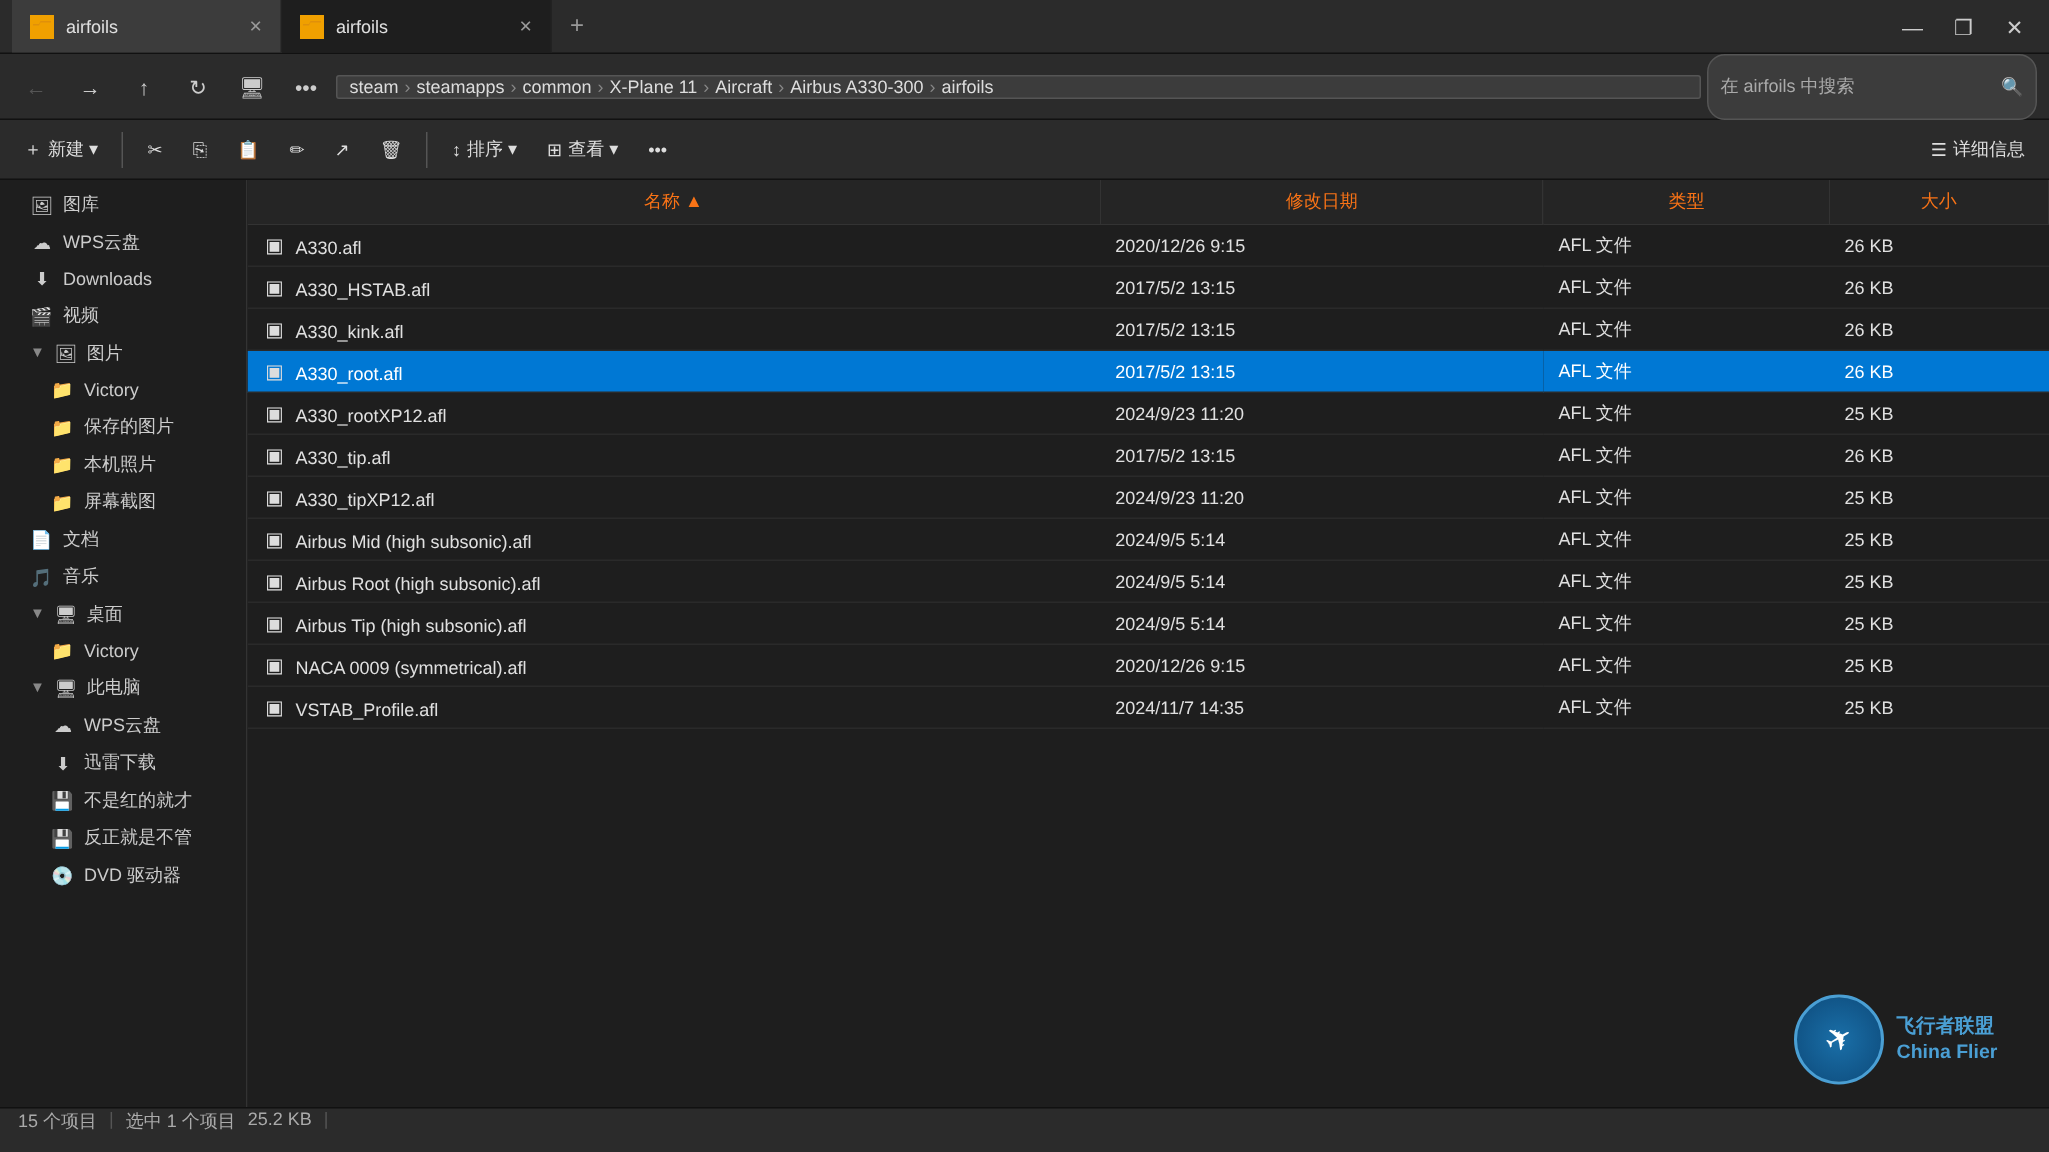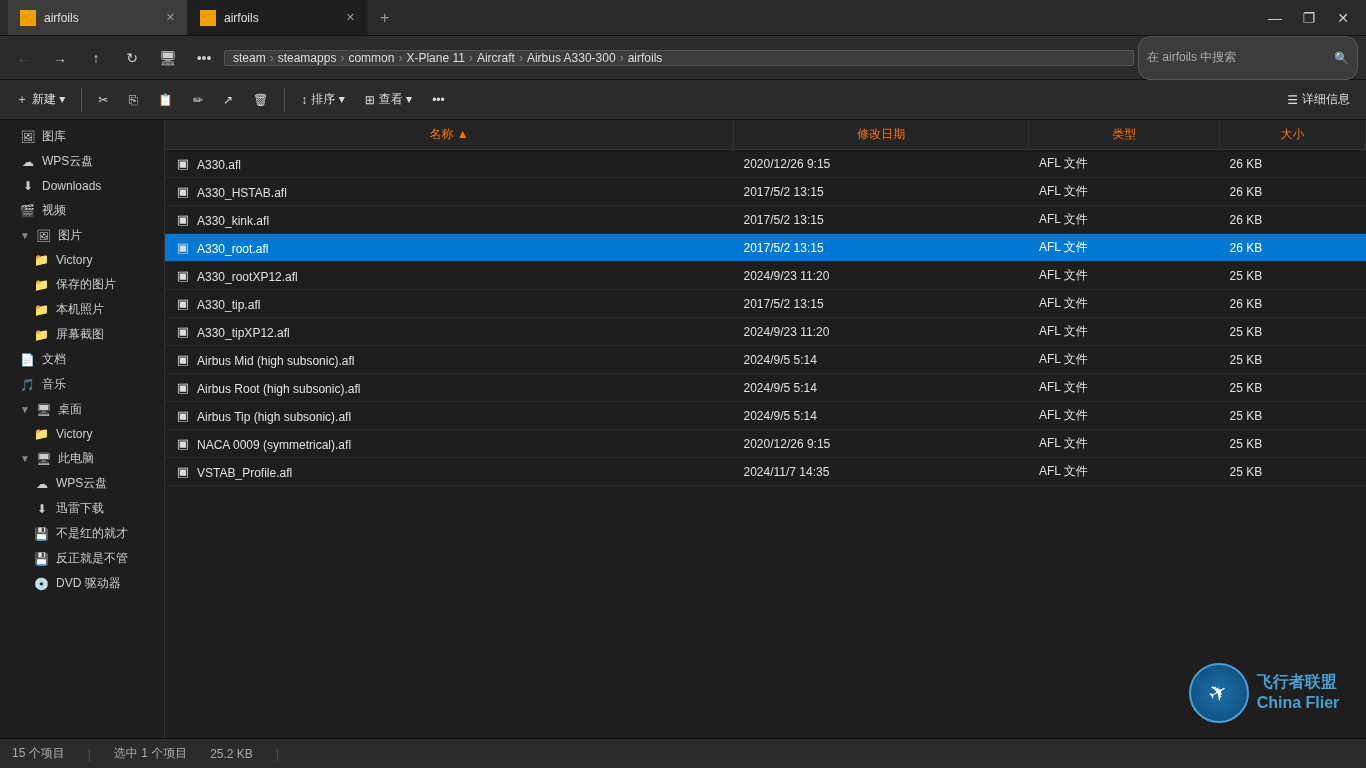--- a/index.html
+++ b/index.html
@@ -257,25 +257,24 @@
       color: #ddd;
       font-size: 13px;
     }
 
     
     .status-bar {
       height: 30px;
       background: #2b2b2b;
       border-top: 1px solid #111;
       display: flex;
-      align-items: center;
       padding: 0 12px;
       font-size: 12px;
       color: #aaa;
-      gap: 23px;
+      gap: 8px;
     }
     .status-sep { color: #555; }
 
     
     .watermark {
       position: fixed;
       bottom: 40px;
       right: 12px;
       width: 180px;
       height: 70px;
@@ -298,21 +297,21 @@
     }
     .watermark-plane {
       font-size: 22px;
       transform: rotate(-30deg);
       color: #fff;
     }
     .watermark-text {
       display: flex;
       flex-direction: column;
       color: #4a9fd4;
-      font-size: 16px;
+      font-size: 13px;
       font-weight: bold;
       line-height: 1.3;
     }
 
     
     .details-btn {
       display: flex;
       align-items: center;
       gap: 4px;
       padding: 4px 8px;

